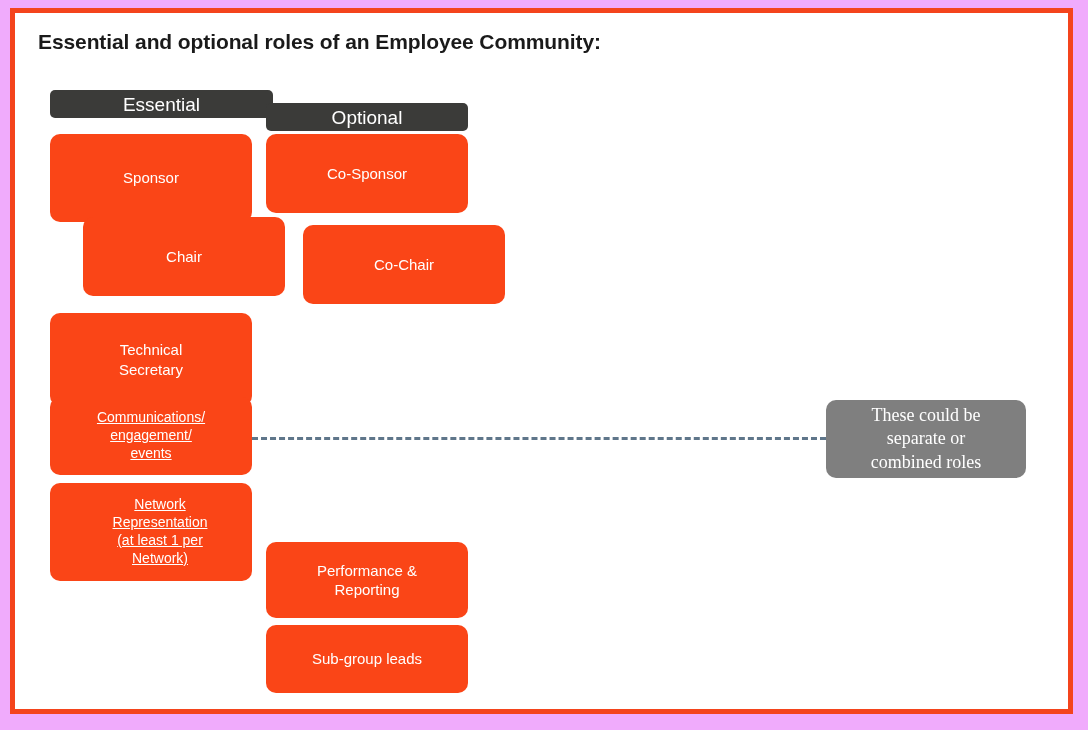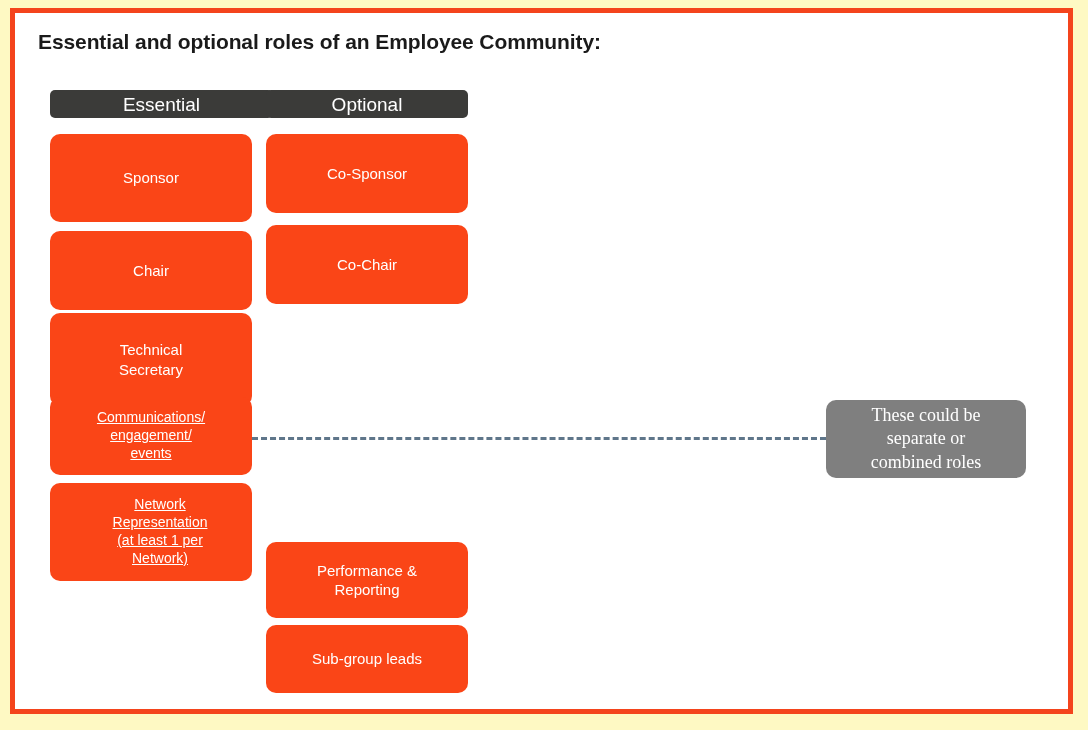--- a/index.html
+++ b/index.html
@@ -8,21 +8,21 @@
     padding: 0;
     background: #ffffff;
   }
   body {
     font-family: "Liberation Sans", sans-serif;
   }
   #canvas {
     position: relative;
     width: 1088px;
     height: 730px;
-    background: #fef9c3;
+    background: #f0abfc;
     overflow: hidden;
   }
   
   #frame {
     position: absolute;
     left: 10px;
     top: 8px;
     width: 1063px;
     height: 706px;
     border: 5px solid #f4441c;
@@ -47,21 +47,21 @@
     background: #3b3b39;
     border-radius: 5px;
     color: #ffffff;
     font-size: 19px;
     display: flex;
     align-items: center;
     justify-content: center;
     line-height: 1;
   }
   #header-essential { left: 50px; top: 90px; width: 223px; }
-  #header-optional  { left: 266px; top: 90px; width: 202px; }
+  #header-optional  { left: 266px; top: 103px; width: 202px; }
 
   
   .role-box {
     position: absolute;
     background: #fa4517;
     border-radius: 10px;
     color: #ffffff;
     font-size: 15px;
     display: flex;
     align-items: center;
@@ -116,37 +116,37 @@
   <div id="frame"></div>
 
   <div id="page-title">Essential and optional roles of an Employee Community:</div>
 
   <div class="col-header" id="header-essential">Essential</div>
 
   <div class="col-header" id="header-optional">Optional</div>
 
   <div class="role-box col-left" style="top:134px;height:88px;">Sponsor</div>
 
-  <div class="role-box col-left" style="top:231px;height:79px;">Chair</div>
+  <div class="role-box col-left" style="top:217px;height:79px;margin-left:33px;">Chair</div>
 
   <div class="role-box col-left" style="top:313px;height:93px;">Technical
 Secretary</div>
 
   <div class="role-box col-left small" style="top:397px;height:78px;">Communications/
 engagement/
 events</div>
 
   <div class="role-box col-left small" style="top:483px;height:98px;padding-left:24px;">Network
 Representation
 (at least 1 per
 Network)</div>
 
   <div class="role-box col-right" style="top:134px;height:79px;">Co-Sponsor</div>
 
-  <div class="role-box col-right" style="top:225px;height:79px;">Co-Chair</div>
+  <div class="role-box col-right" style="top:225px;height:79px;margin-left:37px;">Co-Chair</div>
 
   <div class="role-box col-right" style="top:542px;height:76px;">Performance &amp;
 Reporting</div>
 
   <div class="role-box col-right" style="top:625px;height:68px;">Sub-group leads</div>
 
   <div id="connector"></div>
 
   <div id="note-box">These could be
 separate or

